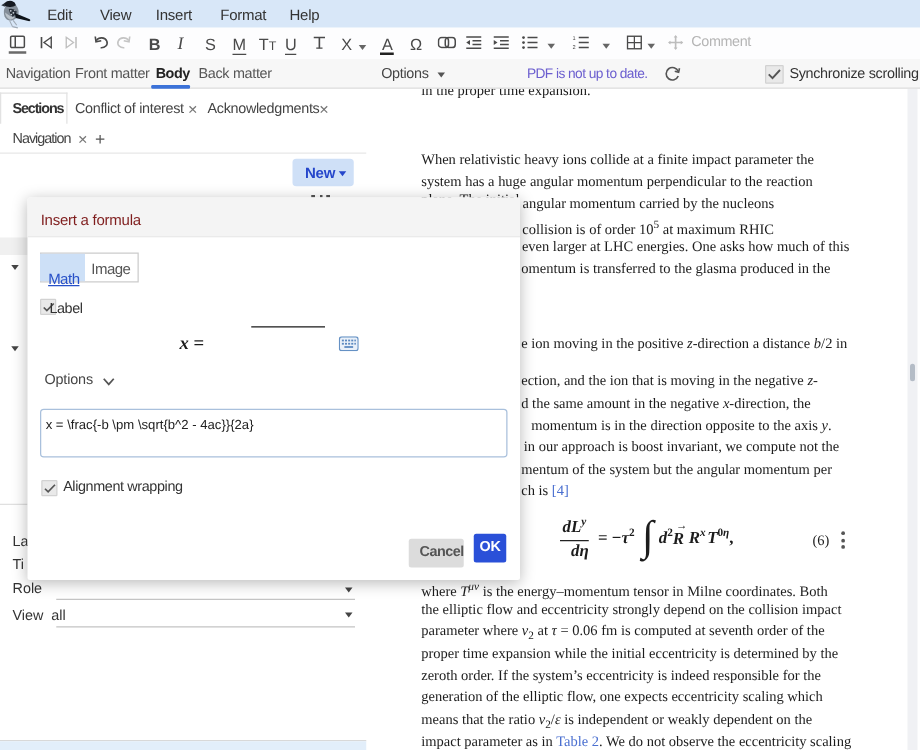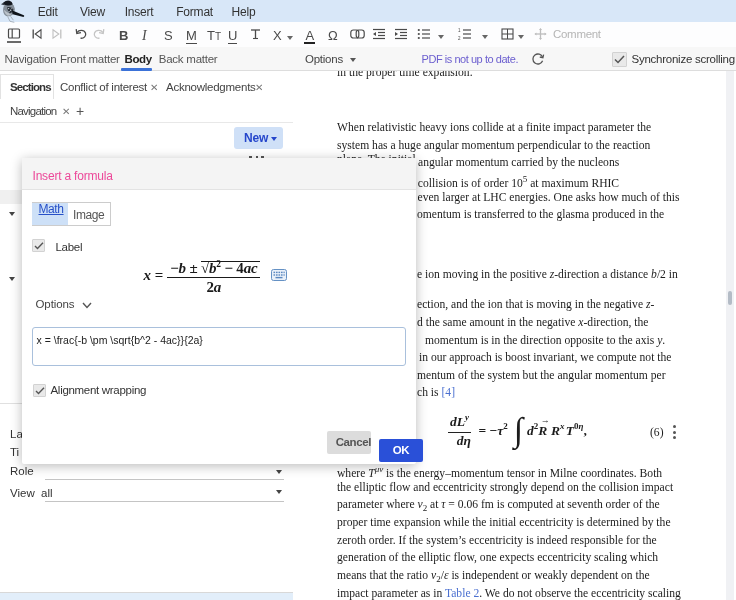--- a/index.html
+++ b/index.html
@@ -253,40 +253,36 @@
   <circle cx="8.6" cy="8.6" r="0.7" fill="#ccd3d9"></circle>
     <circle cx="10.7" cy="10.2" r="0.7" fill="#ccd3d9"></circle>
   <circle cx="9.1" cy="11.6" r="0.6" fill="#ccd3d9"></circle>
     <circle cx="11.8" cy="8.2" r="0.5" fill="#ccd3d9"></circle>
   <path d="M11.8 10.3 L23.8 15.3 Q25 16.1 23.5 16.9 L12.6 14.3 Z" fill="#0e131a"></path>
   <path d="M7.6 16.3 L10 21.3 M10.5 16.3 L13.4 20.2 M10 21.3 L14.3 22.3" stroke="#a0aab5" stroke-width="0.9" fill="none"></path>
 </svg>
 
 <div id="modal" class="abs" style="left:21.5px;top:158px;width:394.5px;height:306px;background:#fff;border-radius:2px;box-shadow:0 2px 12px rgba(0,0,0,0.28);">
   <div class="abs" style="left:0;top:0;width:394.5px;height:32px;background:#f4f4f4;border-bottom:1px solid #e3e3e3;box-sizing:border-box;border-radius:2px 2px 0 0;"></div>
-  <span class="abs" style="left:11px;top:10.5px;font-size:12px;letter-spacing:-0.2px;color:#ec4899;">Insert a formula</span>
+  <span class="abs" style="left:11px;top:10.5px;font-size:12px;letter-spacing:-0.2px;color:#7f1d1d;">Insert a formula</span>
 
   <div class="abs" style="left:10px;top:44px;width:77px;height:22px;border:1px solid #ccc;box-sizing:content-box;"></div>
   <div class="abs" style="left:10.5px;top:44.5px;width:36px;height:22px;background:#cde0f7;"></div>
-  <span class="abs" style="left:17px;top:40px;height:22px;line-height:22px;font-size:12px;letter-spacing:-0.4px;color:#2750c8;text-decoration:underline;">Math</span>
+  <span class="abs" style="left:17px;top:54px;height:22px;line-height:22px;font-size:12px;letter-spacing:-0.4px;color:#2750c8;text-decoration:underline;">Math</span>
   <span class="abs" style="left:51.5px;top:45.5px;height:22px;line-height:22px;font-size:12px;letter-spacing:-0.4px;color:#555;">Image</span>
 
   <div class="cb" style="left:10px;top:81px;width:13px;height:13px;"></div>
   <svg class="abs" style="left:12px;top:84px;" width="10" height="8" viewBox="0 0 10 8">
     <path d="M1 4 L3.5 6.5 L9 0.8" fill="none" stroke="#555" stroke-width="1.4"></path>
   </svg>
-  <span class="abs" style="left:34px;top:82.5px;font-size:11.5px;letter-spacing:-0.3px;color:#333;">Label</span>
+  <span class="abs" style="left:18px;top:82.5px;font-size:11.5px;letter-spacing:-0.3px;color:#333;">Label</span>
 
   <div class="abs ser" id="formula" style="left:122px;top:97px;height:40px;display:flex;align-items:center;color:#1a1a1a;font-weight:bold;font-size:15px;letter-spacing:-0.2px;">
     <i>x</i>
       <span style="padding:0 4px;">=</span>
-    <span style="display:inline-block;text-align:center;">
-      <span style="display:block;border-bottom:1.2px solid #1a1a1a;padding:0 3px 1.5px;line-height:16px;">−<i>b</i> ± <span style="white-space:nowrap;">√<span style="display:inline-block;"><i>b</i><sup style="font-size:9.5px;">2</sup> − 4<i>ac</i></span></span></span>
-      <span style="display:block;line-height:15px;padding-top:1.5px;">2<i>a</i></span>
-    </span>
   </div>
   <div class="abs" style="left:179.5px;top:103px;width:58.5px;height:1.2px;background:#1a1a1a;"></div>
 
   <svg class="abs" style="left:249.5px;top:111px;" width="16" height="12" viewBox="0 0 16 12">
     <rect x="0.5" y="0.5" width="15" height="11" rx="2" fill="#e9f0f9" stroke="#6591c4" stroke-width="1"></rect>
     <g fill="#5b88c0">
       <rect x="2.5" y="2.7" width="1.6" height="1.4"></rect>
         <rect x="5" y="2.7" width="1.6" height="1.4"></rect>
         <rect x="7.5" y="2.7" width="1.6" height="1.4"></rect>
         <rect x="10" y="2.7" width="1.6" height="1.4"></rect>
@@ -308,14 +304,14 @@
   <div class="abs" style="left:10.5px;top:169px;width:374px;height:39px;border:1px solid #a9c0dc;border-radius:3px;box-sizing:border-box;"></div>
   <span class="abs" style="left:15px;top:176px;font-size:10.5px;color:#222;">x = \frac{-b \pm \sqrt{b^2 - 4ac}}{2a}</span>
 
   <div class="cb" style="left:11px;top:226px;width:13px;height:13px;"></div>
   <svg class="abs" style="left:13px;top:229px;" width="10" height="8" viewBox="0 0 10 8">
     <path d="M1 4 L3.5 6.5 L9 0.8" fill="none" stroke="#555" stroke-width="1.4"></path>
   </svg>
   <span class="abs" style="left:29px;top:226px;font-size:11.5px;letter-spacing:-0.3px;color:#333;">Alignment wrapping</span>
 
   <div class="abs" style="left:305.5px;top:272.5px;width:44px;height:23px;background:#dcdcdc;border-radius:2px;text-align:right;font-size:11.5px;letter-spacing:-0.4px;font-weight:bold;color:#555;line-height:23px;">Cancel</div>
-  <div class="abs" style="left:357.5px;top:281px;width:44px;height:23px;background:#2a50d8;border-radius:2px;text-align:center;font-size:11.5px;letter-spacing:-0.3px;font-weight:bold;color:#fff;line-height:23px;">OK</div>
+  <div class="abs" style="left:357.5px;top:269px;width:26px;height:23px;background:#2a50d8;border-radius:2px;text-align:center;font-size:11.5px;letter-spacing:-0.3px;font-weight:bold;color:#fff;line-height:23px;">OK</div>
 </div>
 
 </body></html>

